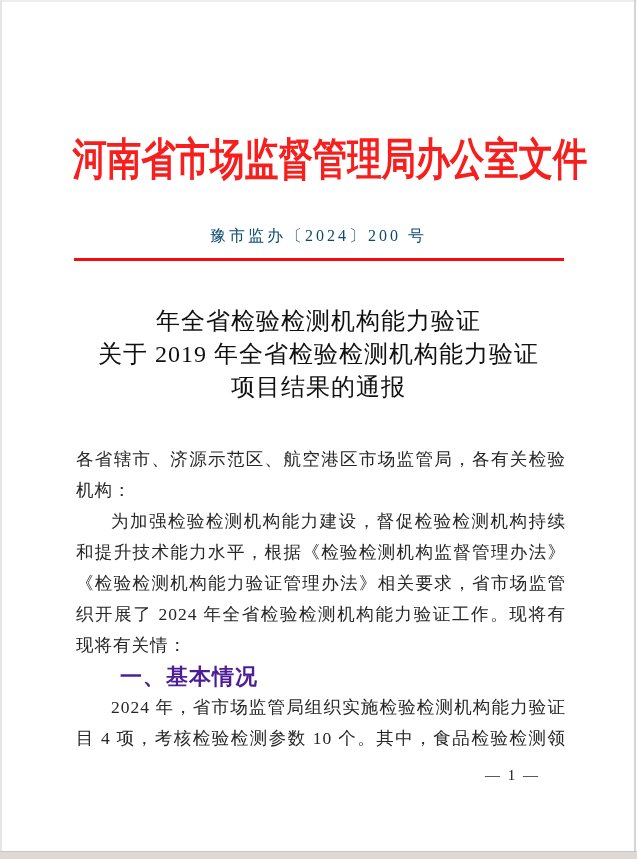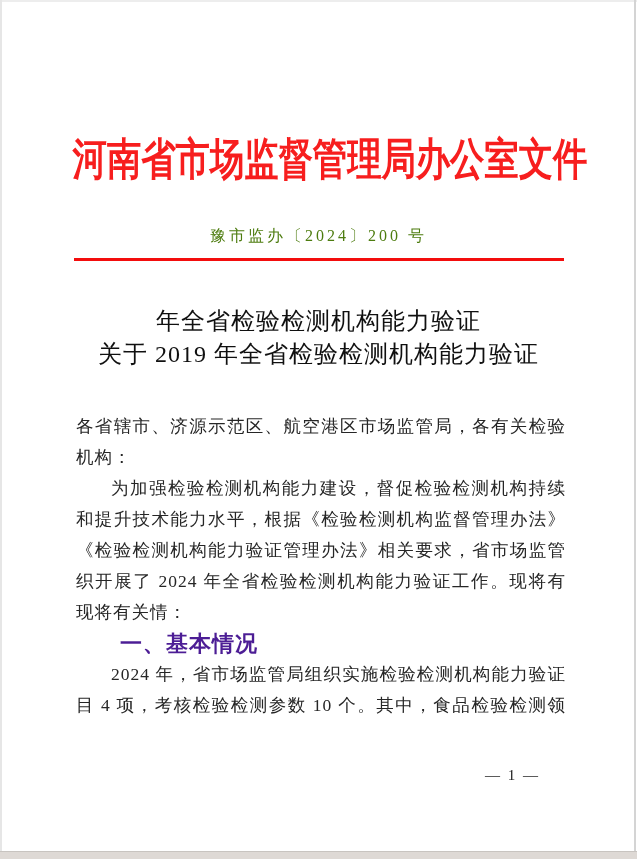--- a/index.html
+++ b/index.html
@@ -43,21 +43,21 @@
     transform: scaleX(0.78);
     transform-origin: center;
   }
 
   .doc-number {
     margin-top: 30px;
     text-align: center;
     font-size: 16px;
     letter-spacing: 3px;
     line-height: 20px;
-    color: #4d7c0f;
+    color: #0c4a6e;
   }
 
   .red-rule {
     margin: 12px auto 0;
     width: 490px;
     height: 3px;
     background: var(--rule-red);
   }
 
   .title {
@@ -110,20 +110,21 @@
     <span class="banner-inner">河南省市场监督管理局办公室文件</span>
   </div>
 
   <div class="doc-number">豫市监办〔2024〕200 号</div>
 
   <div class="red-rule"></div>
 
   <div class="title">
     <div>年全省检验检测机构能力验证</div>
     <div>关于 2019 年全省检验检测机构能力验证</div>
+    <div>项目结果的通报</div>
   </div>
 
   <div class="body-text">
     <div class="bline jl">各省辖市、济源示范区、航空港区市场监管局，各有关检验检测</div>
     <div class="bline">机构：</div>
     <div class="bline ind jl">为加强检验检测机构能力建设，督促检验检测机构持续保持</div>
     <div class="bline jl">和提升技术能力水平，根据《检验检测机构监督管理办法》以及</div>
     <div class="bline jl">《检验检测机构能力验证管理办法》相关要求，省市场监管局组</div>
     <div class="bline jl">织开展了 2024 年全省检验检测机构能力验证工作。现将有关情</div>
     <div class="bline">现将有关情：</div>

